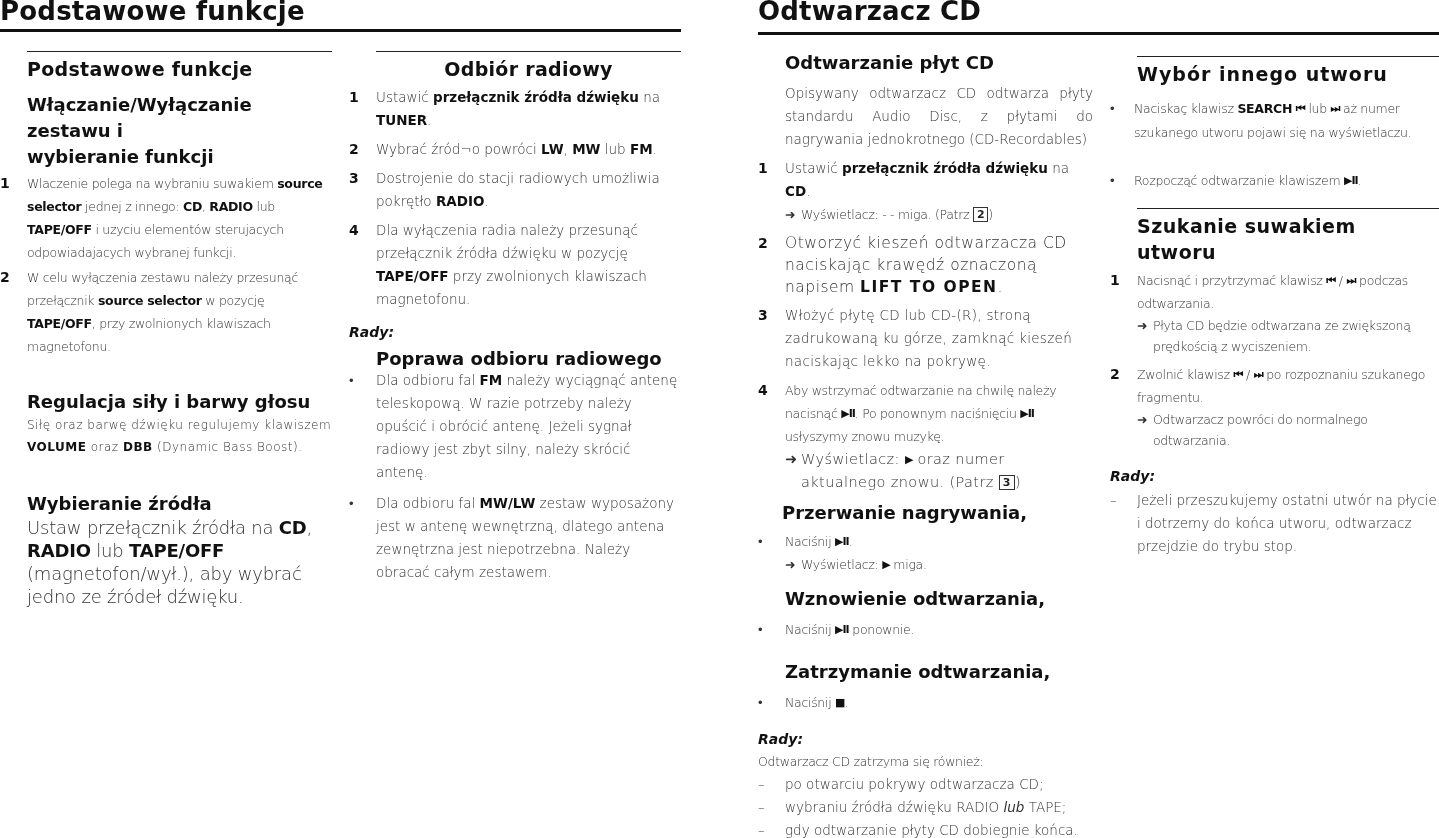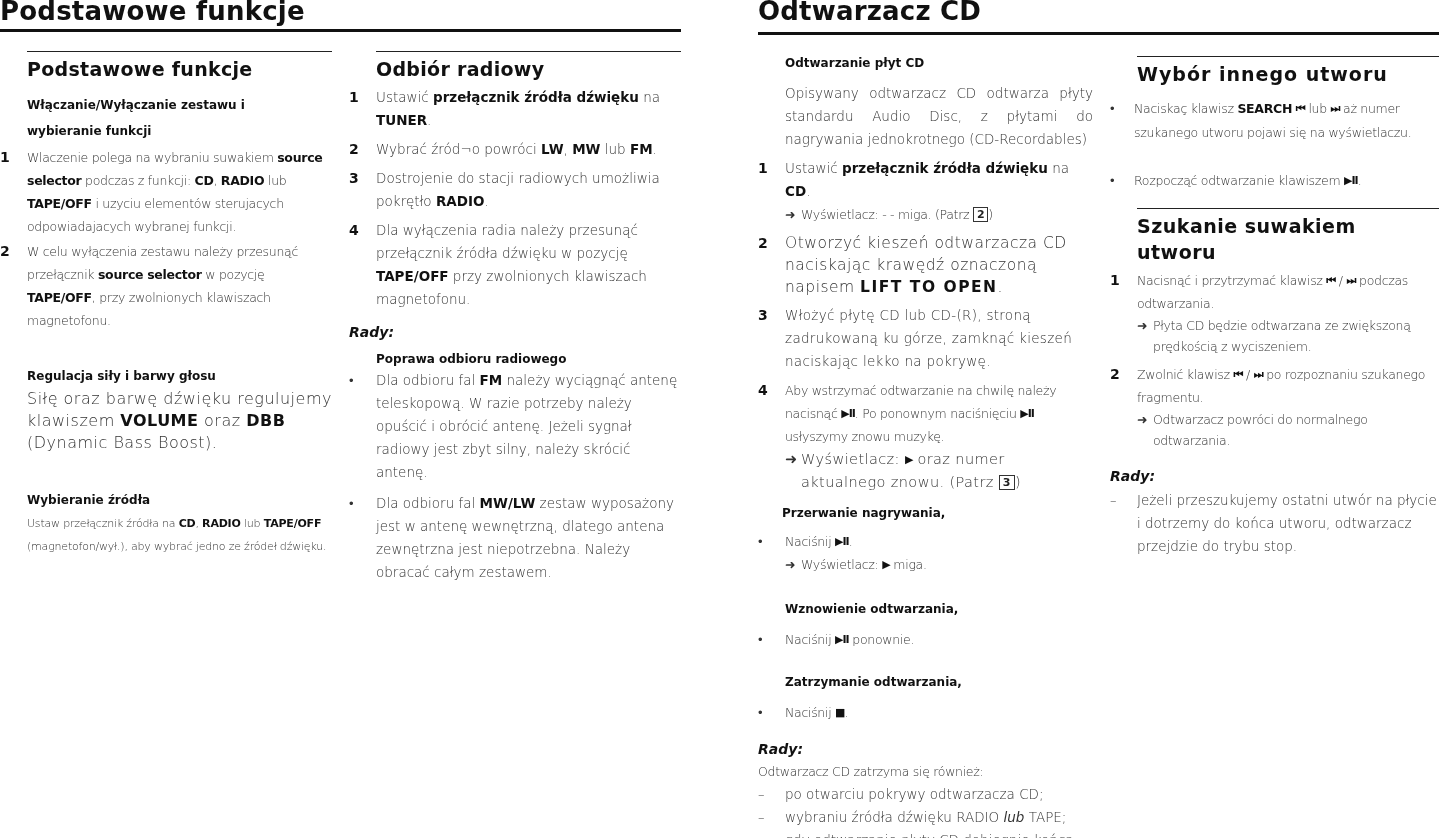--- a/index.html
+++ b/index.html
@@ -5,24 +5,24 @@
   * { box-sizing: border-box; margin: 0; padding: 0; }
   html, body { width: 1439px; height: 838px; background: #ffffff; overflow: hidden; }
   body { position: relative; font-family: "DejaVu Sans", sans-serif; color: #1a1a1a; }
 
   .page-title { position: absolute; top: -4px; font-family: "DejaVu Sans", sans-serif; font-weight: bold; font-size: 26px; letter-spacing: 0.2px; color: #111; }
   .page-rule { position: absolute; height: 3px; background: #111; }
 
   .col { position: absolute; }
   .sec-rule { height: 1px; background: #222; margin-bottom: 4px; }
   .sec-title { font-weight: bold; font-size: 19px; color: #111; line-height: 26px; margin-bottom: 10px; letter-spacing: 0.3px; }
-  .sub-title { font-weight: bold; font-size: 12px; color: #111; line-height: 26px; }
+  .sub-title { font-weight: bold; font-size: 18px; color: #111; line-height: 26px; }
   .txt { font-size: 13.5px; line-height: 23px; color: #333; font-weight: 300; }
   .txt.small { font-size: 12.5px; line-height: 23px; letter-spacing: -0.3px; }
-  .txt.big { font-size: 16px; line-height: 22px; letter-spacing: 0.5px; }
+  .txt.big { font-size: 12px; line-height: 22px; letter-spacing: 0.5px; }
   .txt b { font-weight: bold; color: #111; }
   .rady { font-weight: bold; font-style: italic; font-size: 14px; color: #111; line-height: 22px; }
 
   .item { position: relative; padding-left: 26px; }
   .item .num { position: absolute; left: 0; top: 0; font-weight: bold; font-size: 14px; color: #111; line-height: 23px; }
   .item .bul { position: absolute; left: 0; top: 0; font-size: 13px; color: #333; line-height: 23px; }
   .arrow-line { position: relative; padding-left: 16px; }
   .arrow-line .arr { position: absolute; left: 0; top: 0; }
 
   .icon { display: inline-block; font-weight: bold; color: #111; font-size: 11px; vertical-align: 1px; letter-spacing: -1px; }
@@ -38,43 +38,43 @@
   <div class="sec-rule"></div>
   <div class="sec-title">Podstawowe funkcje</div>
 
   <div class="sub-title">
     <span>Włączanie/Wyłączanie zestawu i</span><br>
     <span>wybieranie funkcji</span>
   </div>
 
   <div class="item txt small" style="margin-left:-27px; padding-left:27px; margin-top:2px;">
     <span class="num">1</span>
-    <span>Wlaczenie polega na wybraniu suwakiem </span><b>source selector</b><span> podczas z funkcji: </span><b>CD</b><span>, </span><b>RADIO</b><span> lub </span><b>TAPE/OFF</b><span> i uzyciu elementów sterujacych odpowiadajacych wybranej funkcji.</span>
+    <span>Wlaczenie polega na wybraniu suwakiem </span><b>source selector</b><span> jednej z innego: </span><b>CD</b><span>, </span><b>RADIO</b><span> lub </span><b>TAPE/OFF</b><span> i uzyciu elementów sterujacych odpowiadajacych wybranej funkcji.</span>
   </div>
   <div class="item txt small" style="margin-left:-27px; padding-left:27px; margin-top:2px;">
     <span class="num">2</span>
     <span>W celu wyłączenia zestawu należy przesunąć przełącznik </span><b>source selector</b><span> w pozycję </span><b>TAPE/OFF</b><span>, przy zwolnionych klawiszach magnetofonu.</span>
   </div>
 
   <div style="height:32px;"></div>
   <div class="sub-title" style="line-height:24px;">Regulacja siły i barwy głosu</div>
   <div class="txt big">
     <span>Siłę oraz barwę dźwięku regulujemy klawiszem </span><b>VOLUME</b><span> oraz </span><b>DBB</b><span> (Dynamic Bass Boost).</span>
   </div>
 
   <div style="height:34px;"></div>
   <div class="sub-title" style="line-height:24px;">Wybieranie źródła</div>
-  <div class="txt" style="font-size:11px; letter-spacing:-0.2px;">
+  <div class="txt" style="font-size:18px; letter-spacing:-0.2px;">
     <span>Ustaw przełącznik źródła na </span><b>CD</b><span>, </span><b>RADIO</b><span> lub </span><b>TAPE/OFF</b><span> (magnetofon/wył.), aby wybrać jedno ze źródeł dźwięku.</span>
   </div>
 </div>
 
 <div class="col" style="left:349px; top:51px; width:332px;">
   <div class="sec-rule" style="margin-left:27px;"></div>
-  <div class="sec-title" style="margin-left:27px; margin-bottom:4px;">Odbiór radiowy</div>
+  <div class="sec-title" style="margin-left:27px; margin-bottom:4px;text-align:center;">Odbiór radiowy</div>
 
   <div class="item txt" style="padding-left:27px;">
     <span class="num">1</span>
     <span>Ustawić </span><b>przełącznik źródła dźwięku</b><span> na </span><b>TUNER</b><span>.</span>
   </div>
   <div class="item txt" style="padding-left:27px; margin-top:6px;">
     <span class="num">2</span>
     <span>Wybrać źród¬o powróci </span><b>LW</b><span>, </span><b>MW</b><span> lub </span><b>FM</b><span>.</span>
   </div>
   <div class="item txt" style="padding-left:27px; margin-top:6px;">
@@ -137,21 +137,21 @@
   <div class="sub-title" style="margin-left:24px; margin-top:6px;">Przerwanie nagrywania,</div>
   <div class="item txt small" style="padding-left:27px; margin-top:4px;">
     <span class="bul">•</span>
     <span>Naciśnij </span><span class="icon">▶II</span><span>.</span>
     <div class="arrow-line">
       <span class="arr">➜</span>
       <span>Wyświetlacz: </span><span class="icon">▶</span><span> miga.</span>
     </div>
   </div>
 
-  <div class="sub-title" style="margin-left:27px; margin-top:20px;">Wznowienie odtwarzania,</div>
+  <div class="sub-title" style="margin-left:27px; margin-top:10px;">Wznowienie odtwarzania,</div>
   <div class="item txt small" style="padding-left:27px; margin-top:6px;">
     <span class="bul">•</span>
     <span>Naciśnij </span><span class="icon">▶II</span><span> ponownie.</span>
   </div>
 
   <div class="sub-title" style="margin-left:27px; margin-top:18px;">Zatrzymanie odtwarzania,</div>
   <div class="item txt small" style="padding-left:27px; margin-top:6px;">
     <span class="bul">•</span>
     <span>Naciśnij </span><span class="icon">■</span><span>.</span>
   </div>

